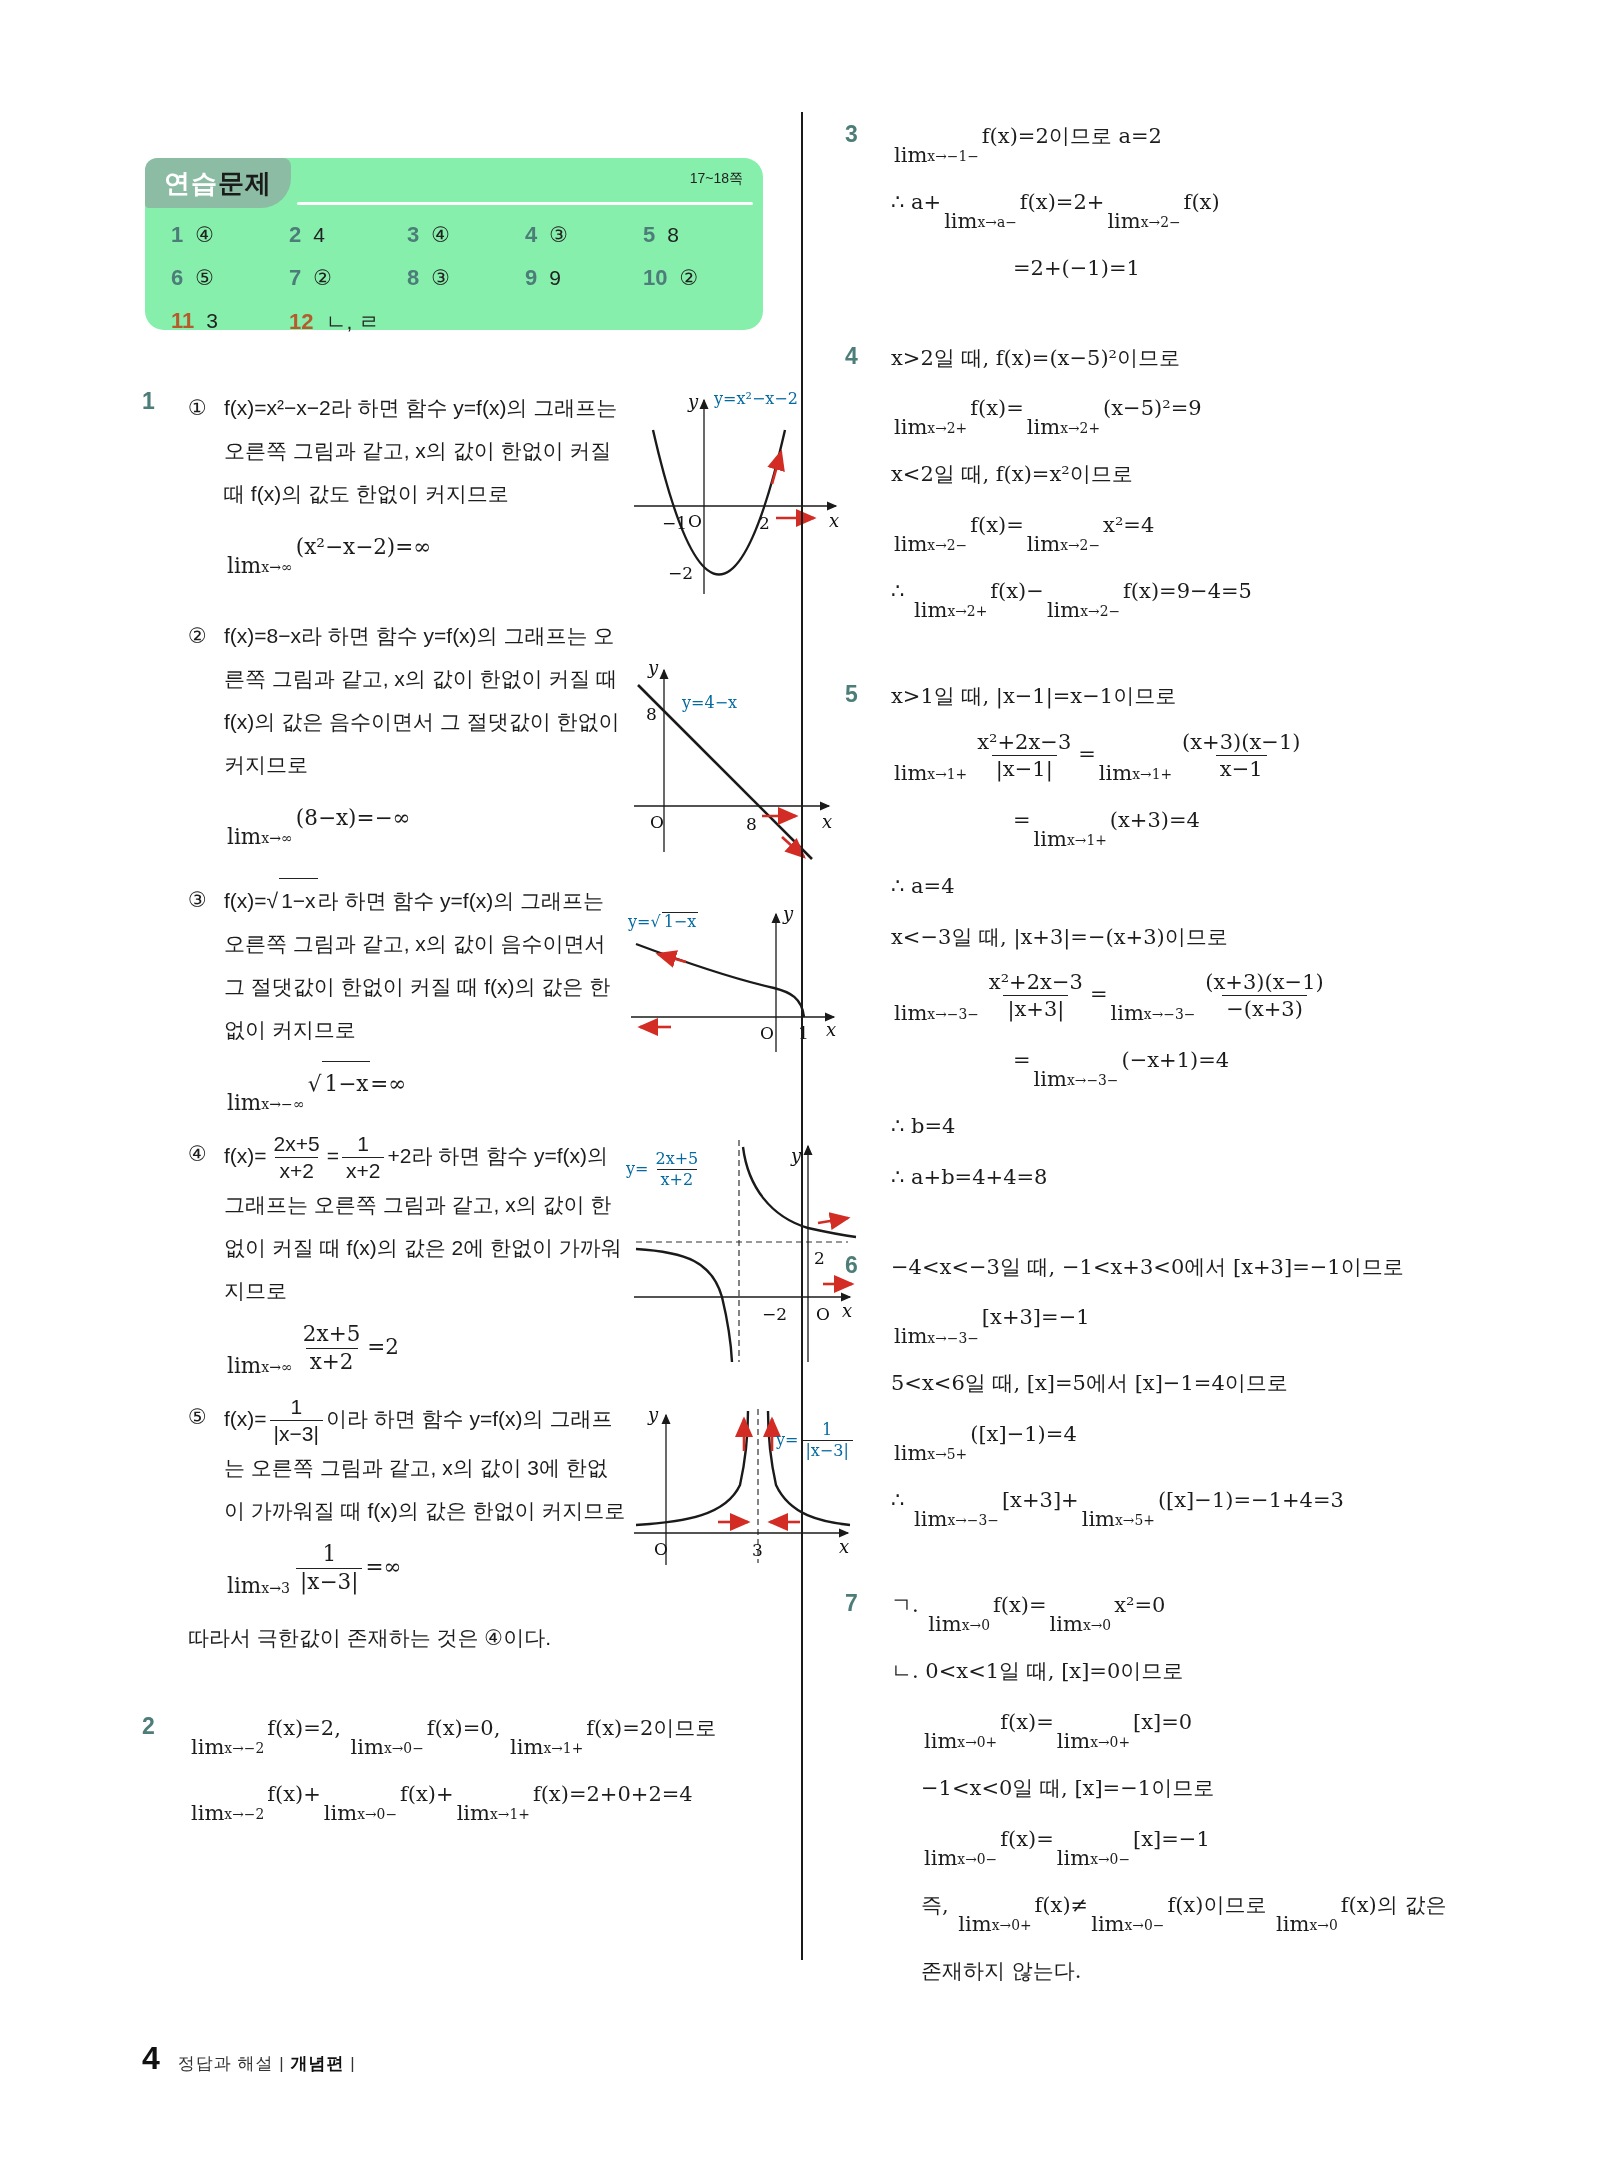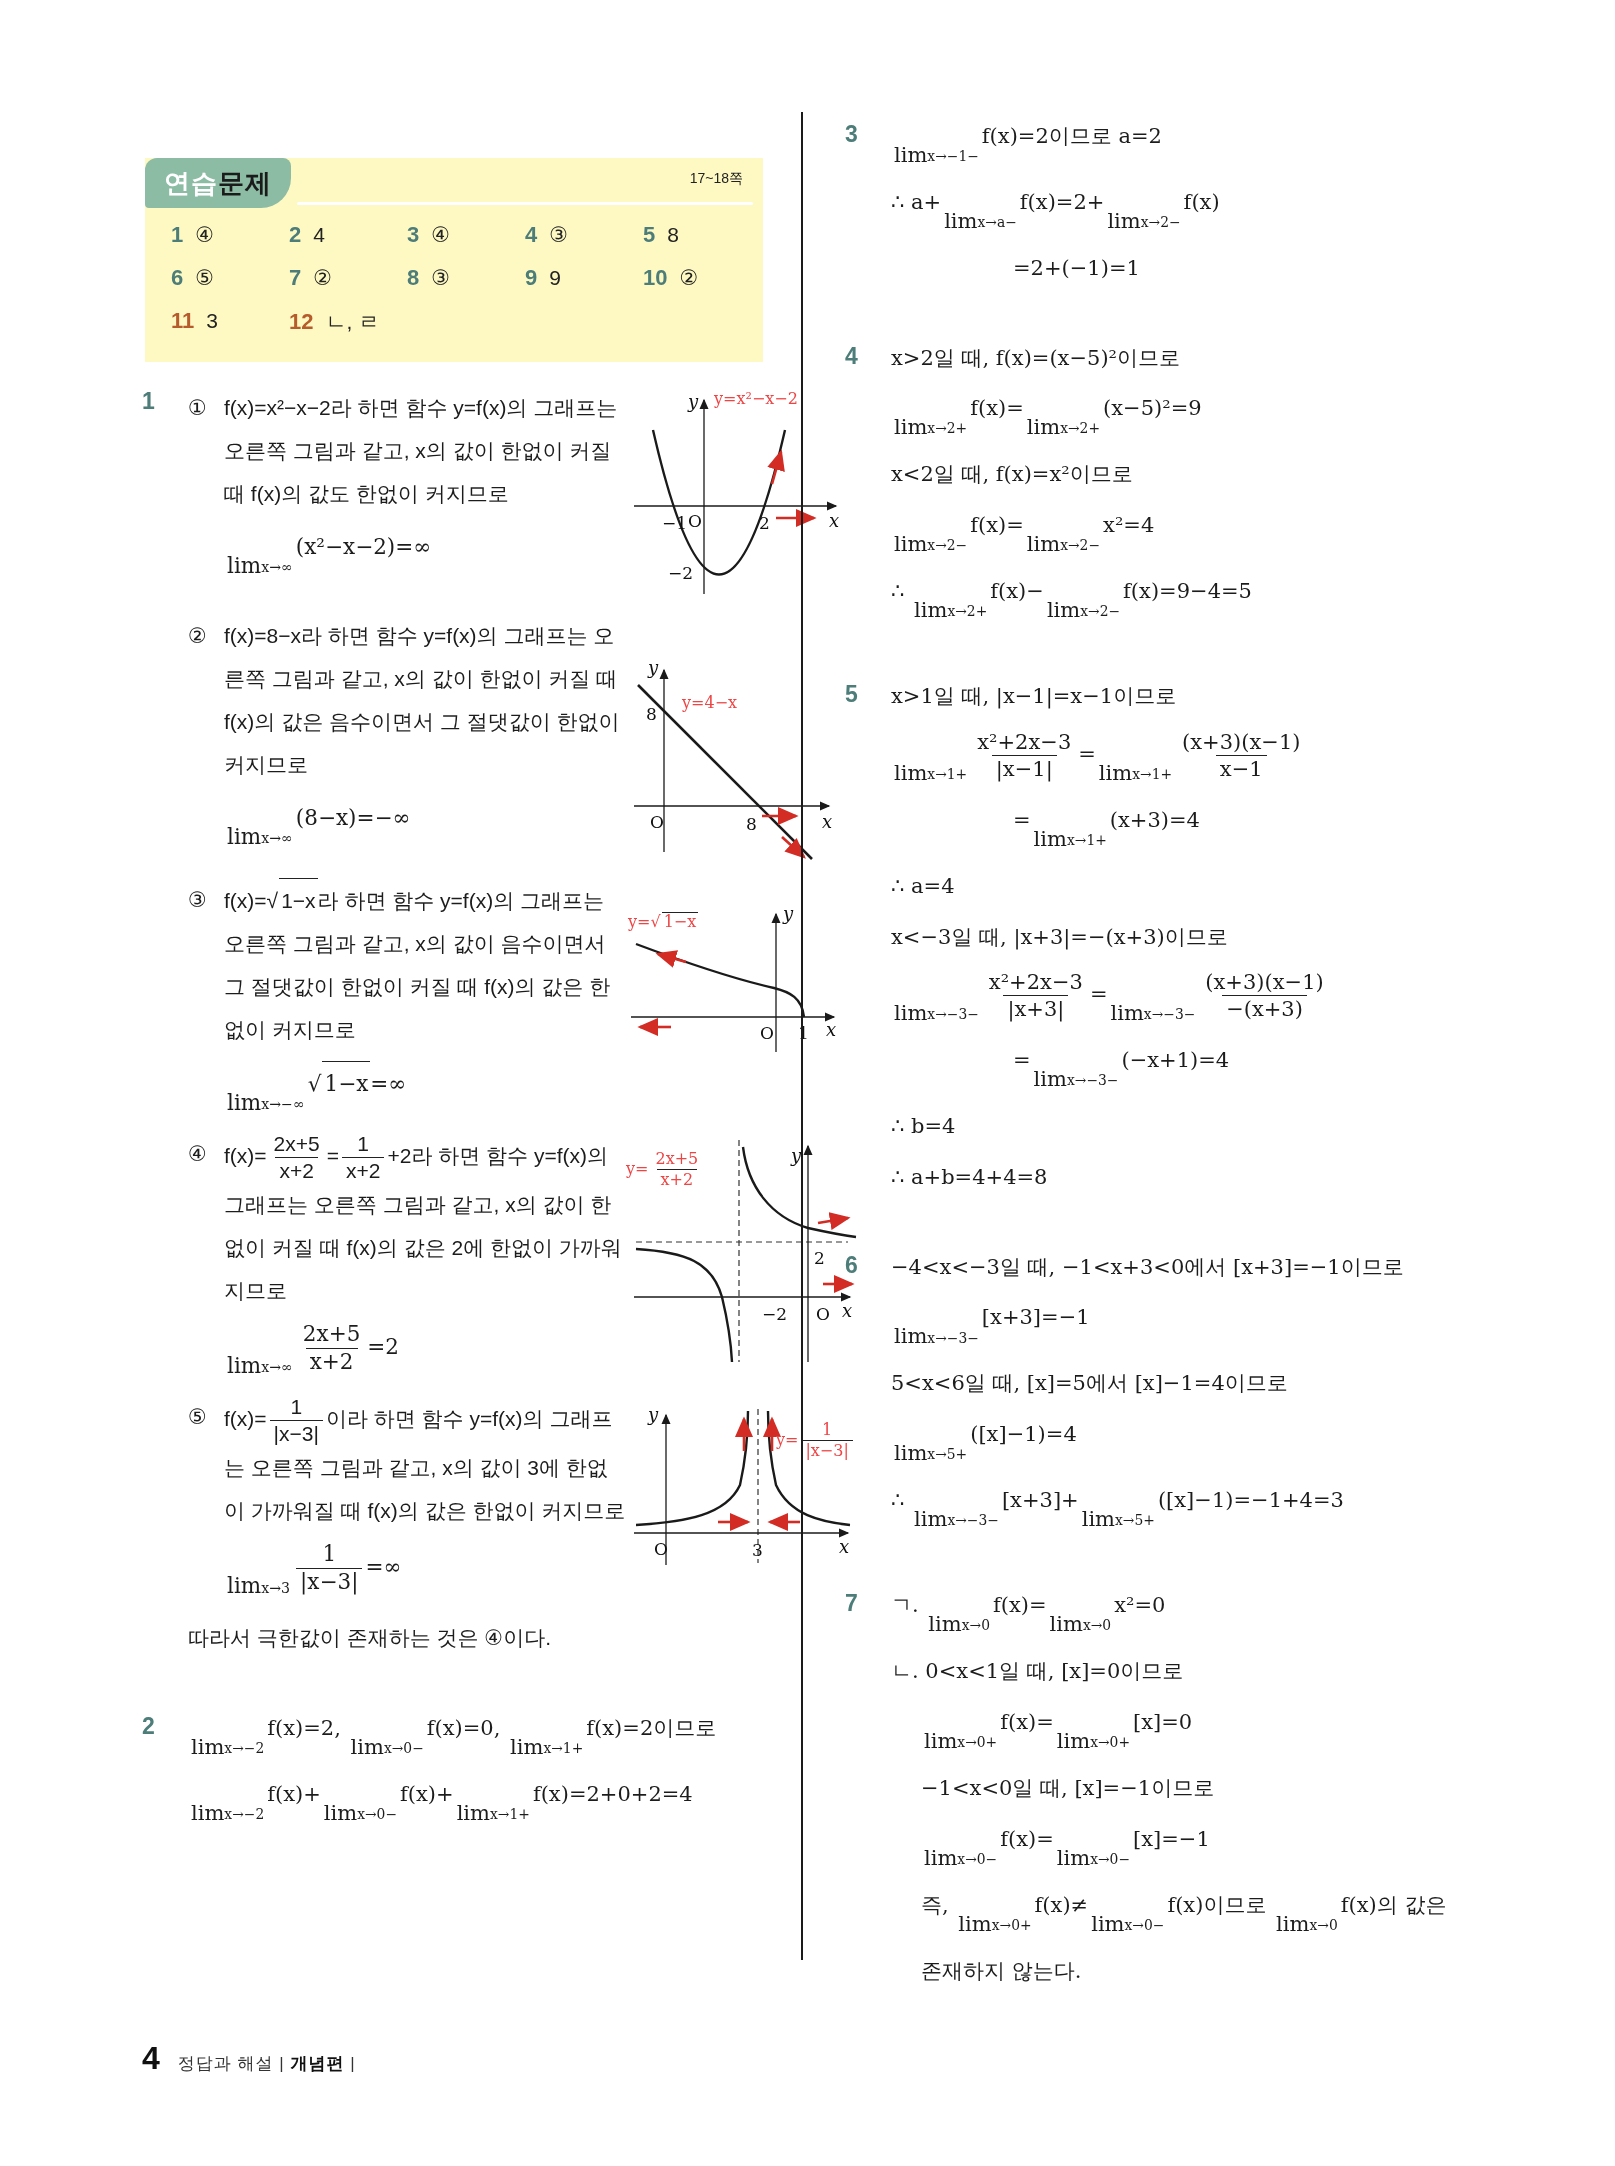--- a/index.html
+++ b/index.html
@@ -1,20 +1,20 @@
 <!DOCTYPE html>
 <html><head>
 <meta charset="utf-8">
 <style>
   html,body{margin:0;padding:0;background:#fff;}
   body{width:1615px;height:2166px;position:relative;font-family:"Liberation Sans","DejaVu Sans",sans-serif;color:#1c1c1c;}
   .page{position:absolute;inset:0;background:#fff;}
 
   
-  .answer-box{position:absolute;left:145px;top:158px;width:618px;height:204px;background:#fef9c3;border-radius:0;}
+  .answer-box{position:absolute;left:145px;top:158px;width:618px;height:172px;background:#86efac;border-radius:19px;}
   .tab{position:absolute;left:0;top:0;width:146px;height:50px;background:#8cbca4;border-radius:12px 8px 30px 4px;display:flex;align-items:center;justify-content:center;font-weight:bold;font-size:26px;letter-spacing:1px;}
   .tab-hl{color:#ffffff;}
   .tab-rest{color:#1b1b1b;}
   .rule{position:absolute;left:152px;right:10px;top:44px;height:3px;background:#ffffff;border-radius:2px;}
   .page-ref{position:absolute;right:20px;top:12px;font-size:14px;color:#222;}
   .answers{position:absolute;left:26px;top:64px;display:grid;grid-template-columns:repeat(5,118px);row-gap:17px;font-size:21px;}
   .ans{display:flex;gap:12px;align-items:baseline;}
   .ans-no{color:#4d7d79;font-weight:bold;font-size:22px;}
   .ans-no.accent{color:#b55b2c;}
   .ans-val{color:#222;}
@@ -50,21 +50,21 @@
   .m-frac{display:inline-flex;flex-direction:column;align-items:center;line-height:1.15;vertical-align:middle;margin:0 3px;text-align:center;}
   .m-num{padding:0 4px 1px;}
   .m-den{border-top:1.5px solid #222;padding:1px 4px 0;}
   .m-sqrt{display:inline-flex;align-items:baseline;}
   .m-rad{padding-right:1px;}
   .m-sqrt-body{border-top:1.5px solid #222;padding:0 2px;}
 
   
   .g text{font-family:"DejaVu Serif","Liberation Serif",serif;font-size:17px;fill:#111;}
   .g .vlab{font-style:italic;font-size:18px;}
-  .geq{position:absolute;font-family:"DejaVu Serif","Liberation Serif",serif;font-size:16px;color:#ef4444;white-space:nowrap;line-height:1.1;}
+  .geq{position:absolute;font-family:"DejaVu Serif","Liberation Serif",serif;font-size:16px;color:#0369a1;white-space:nowrap;line-height:1.1;}
   .geq .m-den{border-top-width:1.2px;}
 
   
   .footer{position:absolute;left:142px;top:2040px;display:flex;align-items:baseline;gap:18px;}
   .footer-no{font-size:32px;font-weight:bold;color:#111;}
   .footer-text{font-size:17px;color:#333;letter-spacing:1px;}
   .footer-book{font-weight:bold;color:#111;}
 </style>
 </head>
 <body>

